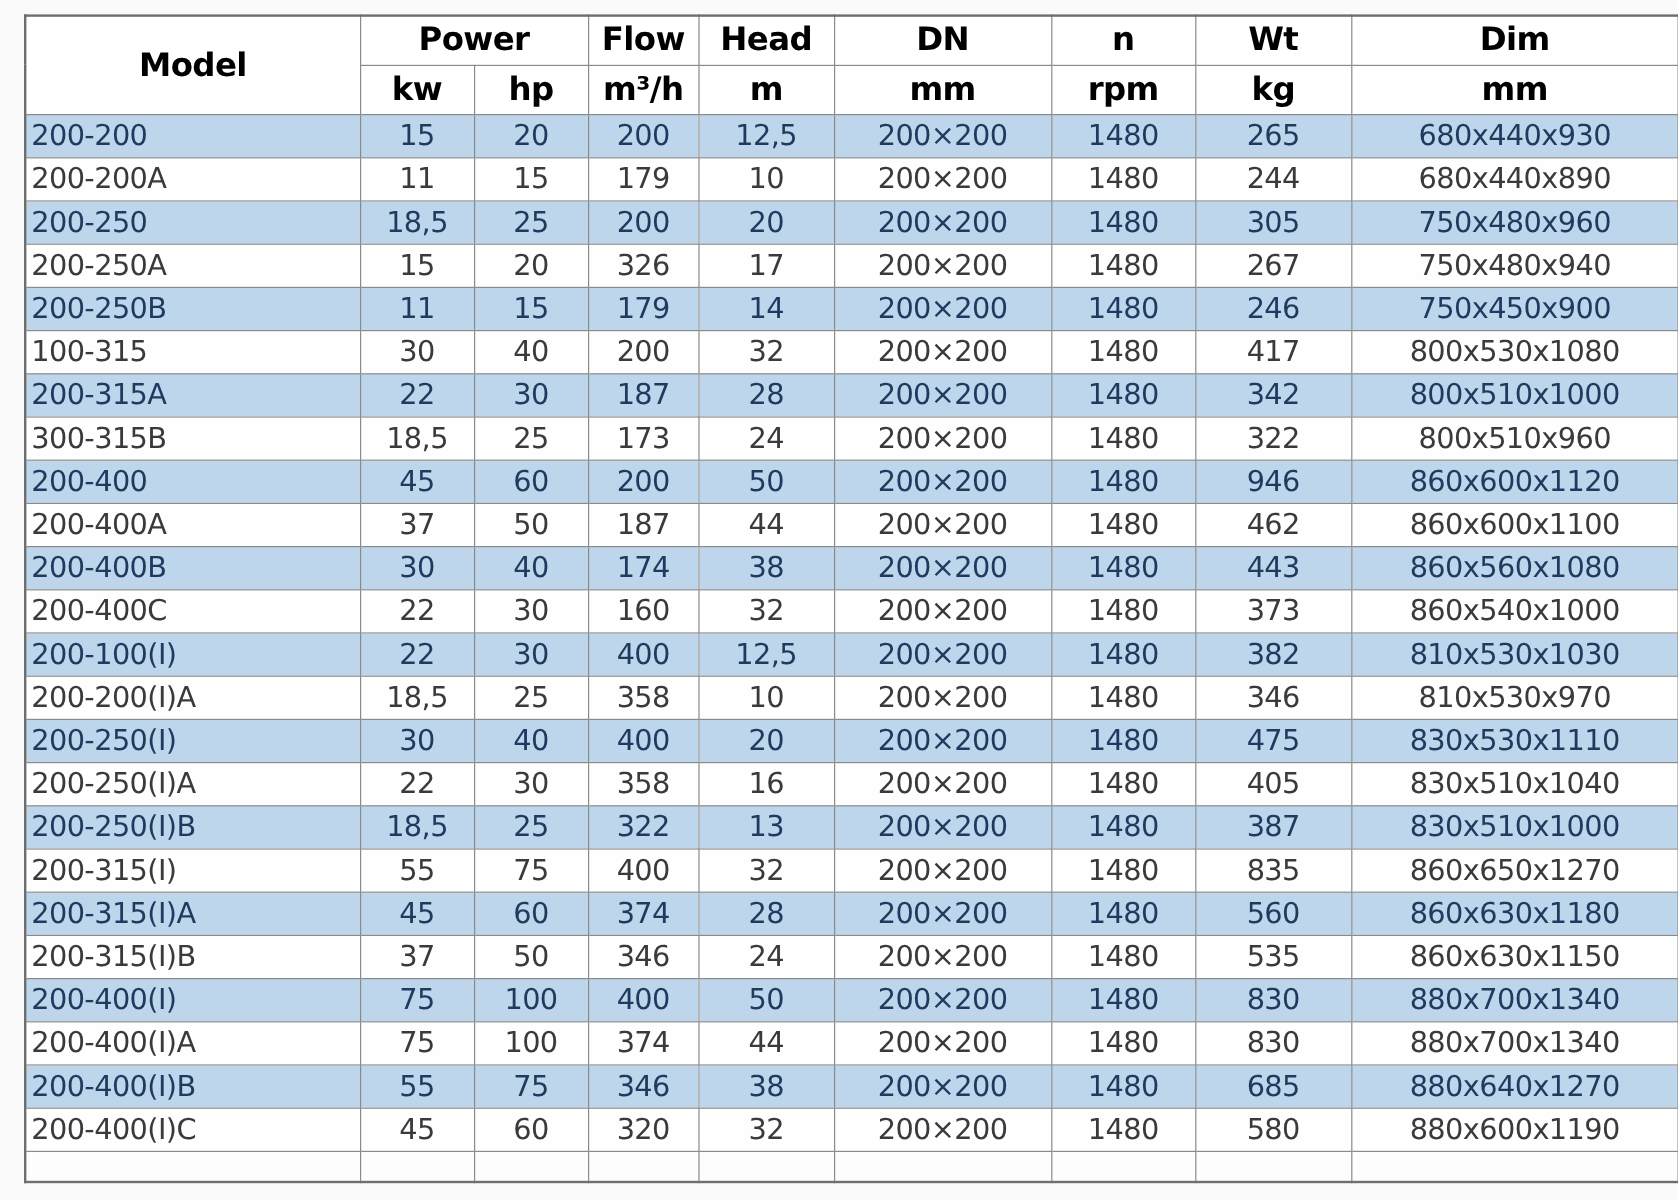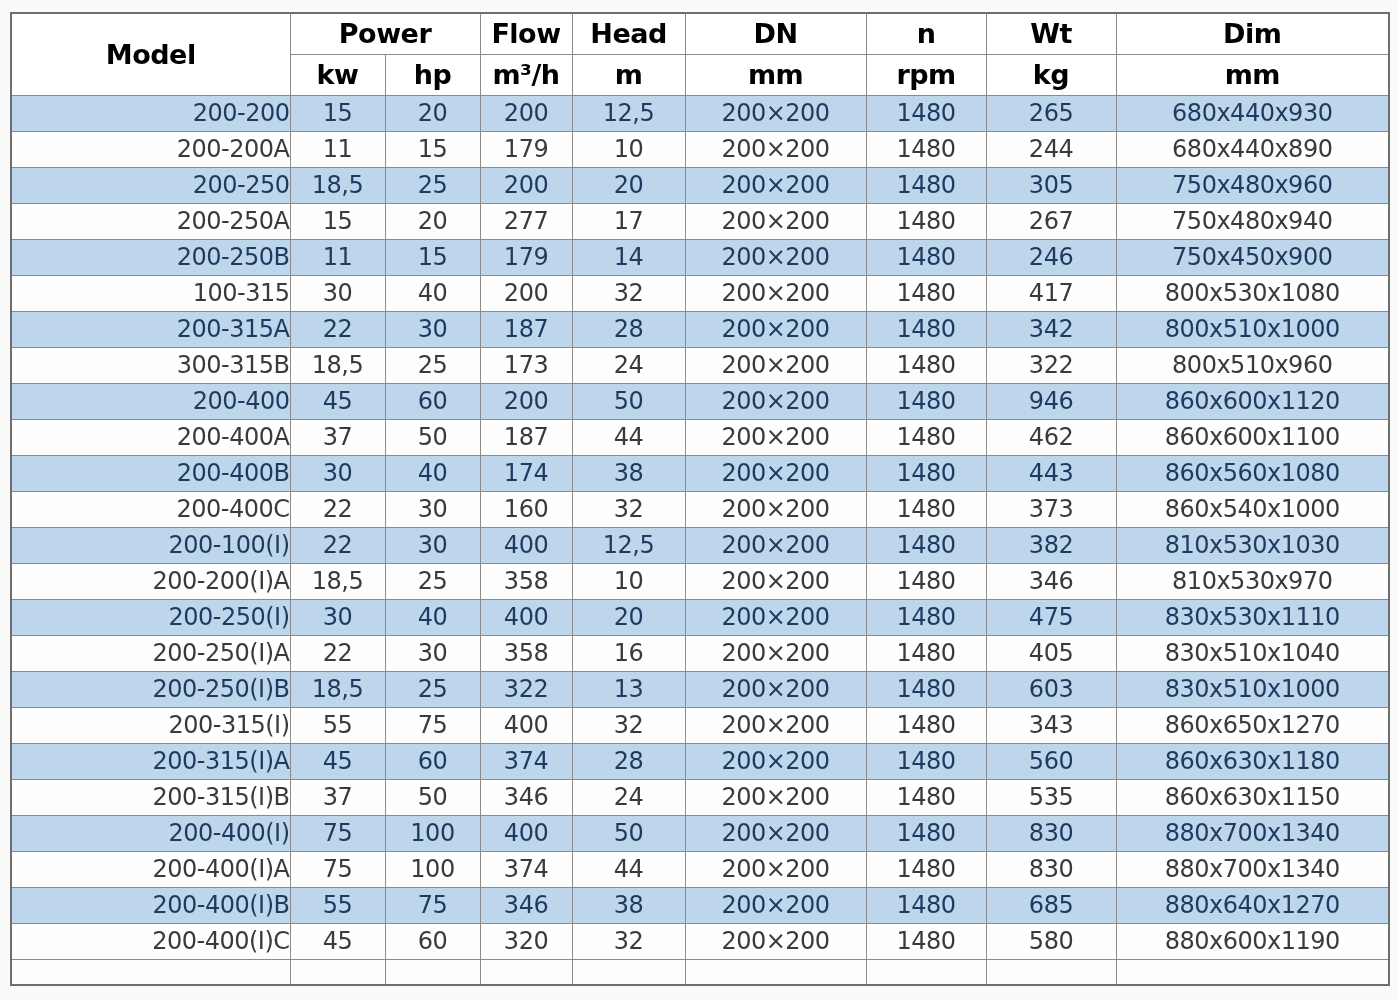--- a/index.html
+++ b/index.html
@@ -4,21 +4,21 @@
 <style>
   * { margin: 0; padding: 0; box-sizing: border-box; }
   html, body {
     width: 1398px; height: 1000px;
     overflow: hidden;
     background: #fafafa;
     font-family: "DejaVu Sans", "Liberation Sans", sans-serif;
   }
   .table-wrap {
     position: absolute;
-    left: 10px; top: 12px;
+    left: 20px; top: 12px;
     width: 1378px;
   }
   table.spec {
     border-collapse: collapse;
     width: 1378px;
     table-layout: fixed;
     border: 2px solid #6e6e6e;
     background: #ffffff;
   }
   table.spec th, table.spec td {
@@ -47,21 +47,21 @@
   }
   tbody tr.row-blue td {
     background: #bdd6ec;
     color: #1f3a5f;
   }
   tbody tr.row-white td {
     background: #fefefe;
     color: #3a3a3a;
   }
   tbody td.model-cell {
-    text-align: right;
+    text-align: left;
     padding-left: 4px;
   }
   tbody tr.row-partial td {
     height: 26px;
     background: #fdfdfd;
   }
 </style>
 </head>
 <body>
 
@@ -131,21 +131,21 @@
           <td>20</td>
           <td>200×200</td>
           <td>1480</td>
           <td>305</td>
           <td>750x480x960</td>
         </tr>
         <tr class="row-white">
           <td class="model-cell">200-250A</td>
           <td>15</td>
           <td>20</td>
-          <td>277</td>
+          <td>326</td>
           <td>17</td>
           <td>200×200</td>
           <td>1480</td>
           <td>267</td>
           <td>750x480x940</td>
         </tr>
         <tr class="row-blue">
           <td class="model-cell">200-250B</td>
           <td>11</td>
           <td>15</td>
@@ -278,32 +278,32 @@
           <td>830x510x1040</td>
         </tr>
         <tr class="row-blue">
           <td class="model-cell">200-250(I)B</td>
           <td>18,5</td>
           <td>25</td>
           <td>322</td>
           <td>13</td>
           <td>200×200</td>
           <td>1480</td>
-          <td>603</td>
+          <td>387</td>
           <td>830x510x1000</td>
         </tr>
         <tr class="row-white">
           <td class="model-cell">200-315(I)</td>
           <td>55</td>
           <td>75</td>
           <td>400</td>
           <td>32</td>
           <td>200×200</td>
           <td>1480</td>
-          <td>343</td>
+          <td>835</td>
           <td>860x650x1270</td>
         </tr>
         <tr class="row-blue">
           <td class="model-cell">200-315(I)A</td>
           <td>45</td>
           <td>60</td>
           <td>374</td>
           <td>28</td>
           <td>200×200</td>
           <td>1480</td>

